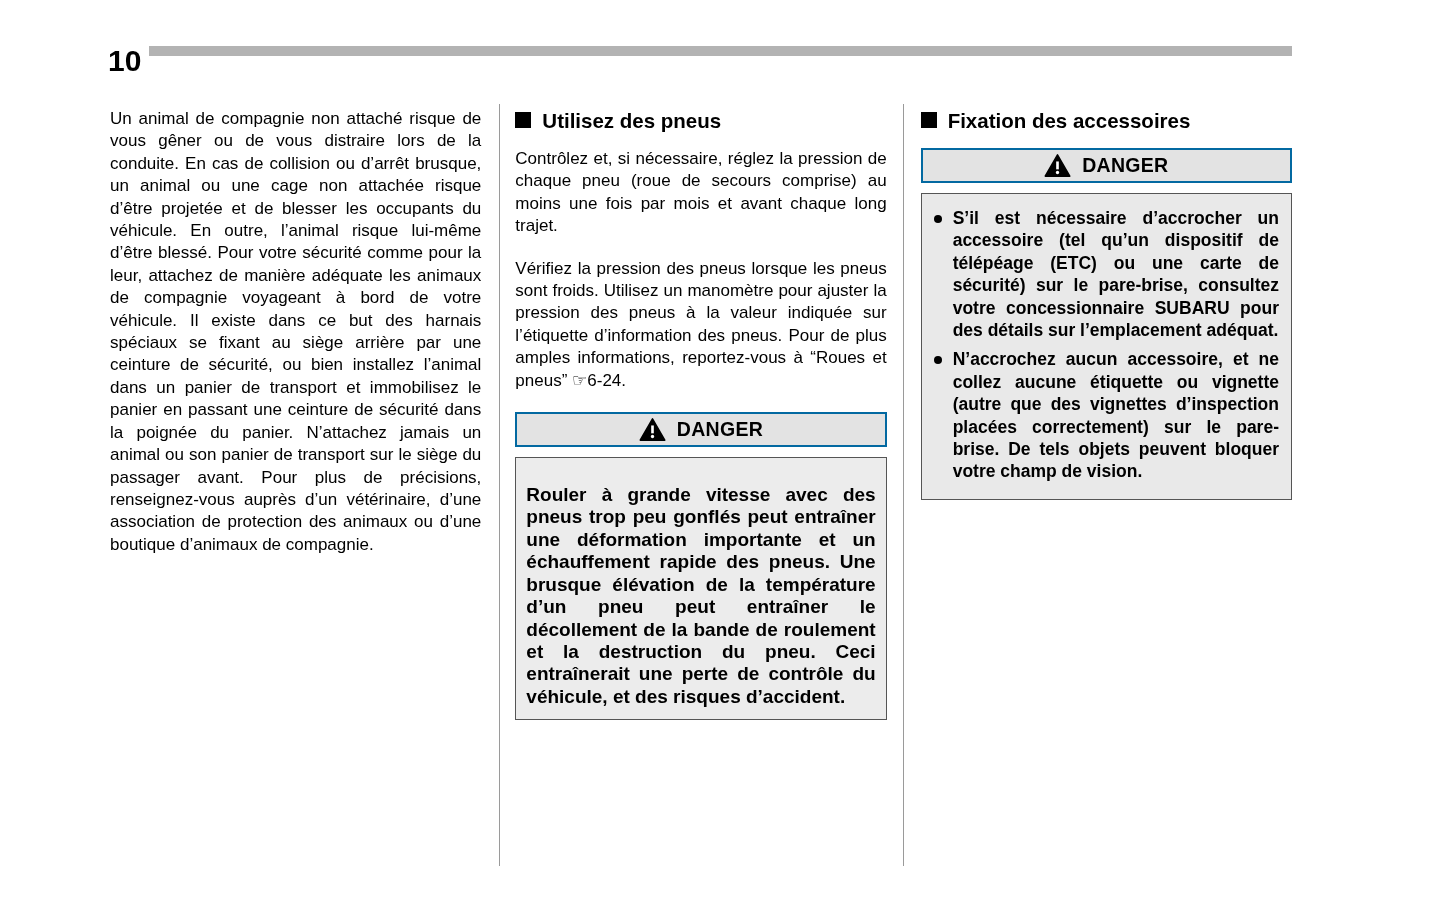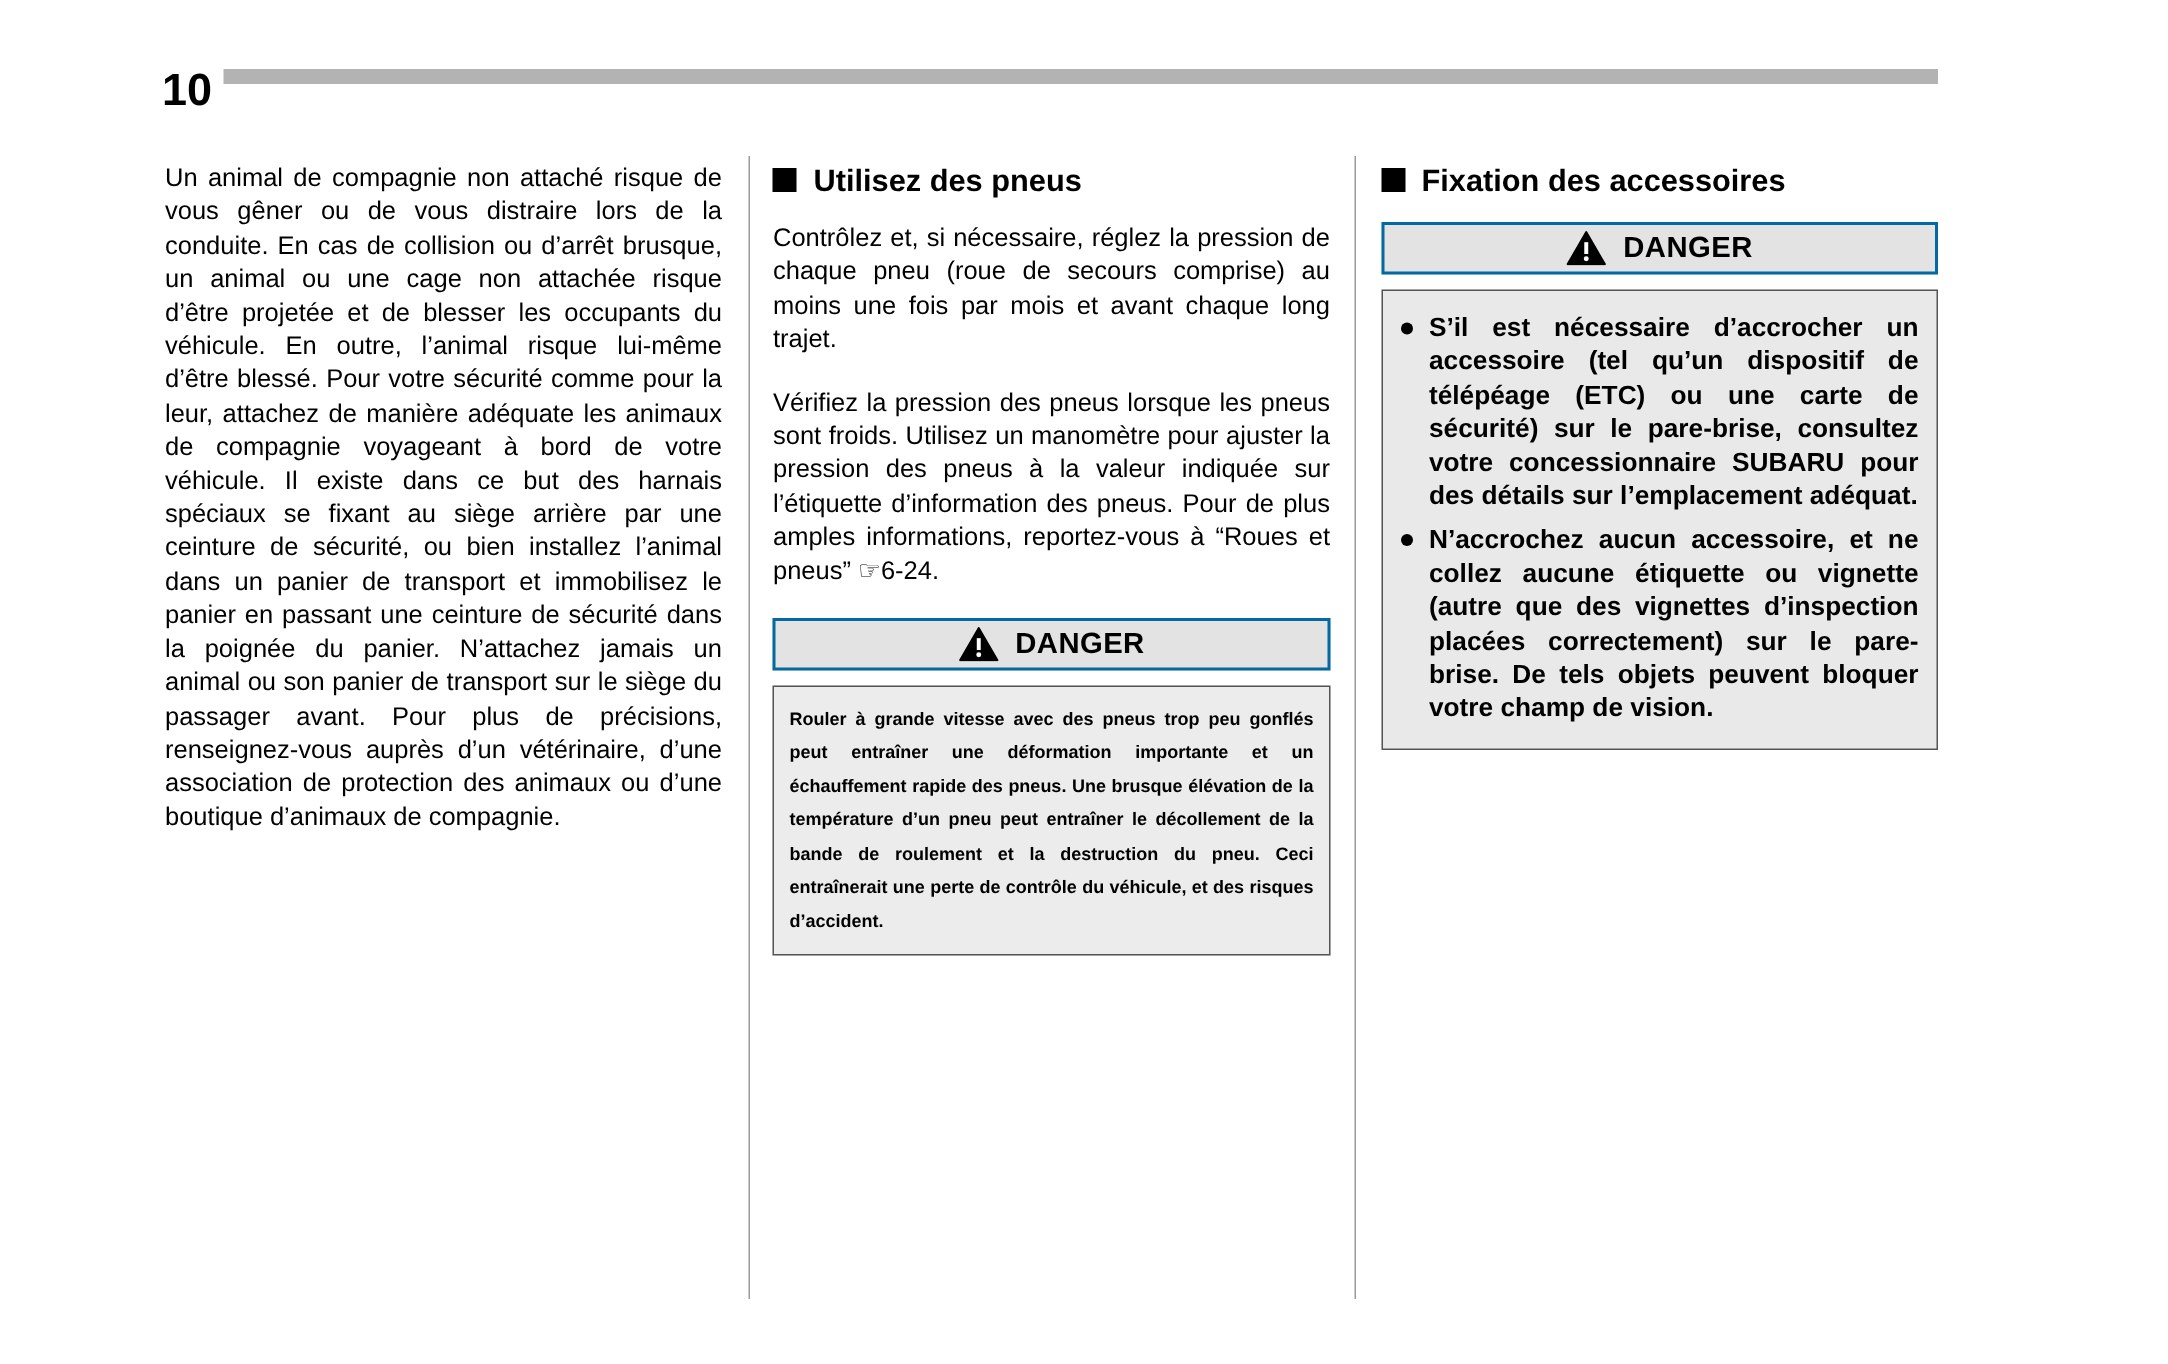--- a/index.html
+++ b/index.html
@@ -62,22 +62,22 @@
     font-weight:bold;font-size:19.5px;letter-spacing:0.3px;
   }
   .col2 .danger-header{margin-top:2px;}
   .col3 .danger-header{margin-top:5px;}
   .warning-triangle{display:block;}
 
   
   .danger-body{
     margin-top:10px;
     border:1.5px solid #555;background:#ececec;
-    padding:10px 10px 11px 10px;
-    font-weight:bold;font-size:12px;line-height:22.4px;text-align:justify;
+    padding:26px 10px 11px 10px;
+    font-weight:bold;font-size:19px;line-height:22.4px;text-align:justify;
   }
 
   .bullet-box{
     margin-top:10px;
     border:1.5px solid #555;background:#e9e9e9;
     padding:13px 12px 9px 12px;
   }
   .bullet-item{
     display:flex;gap:11px;margin-bottom:7px;
   }

